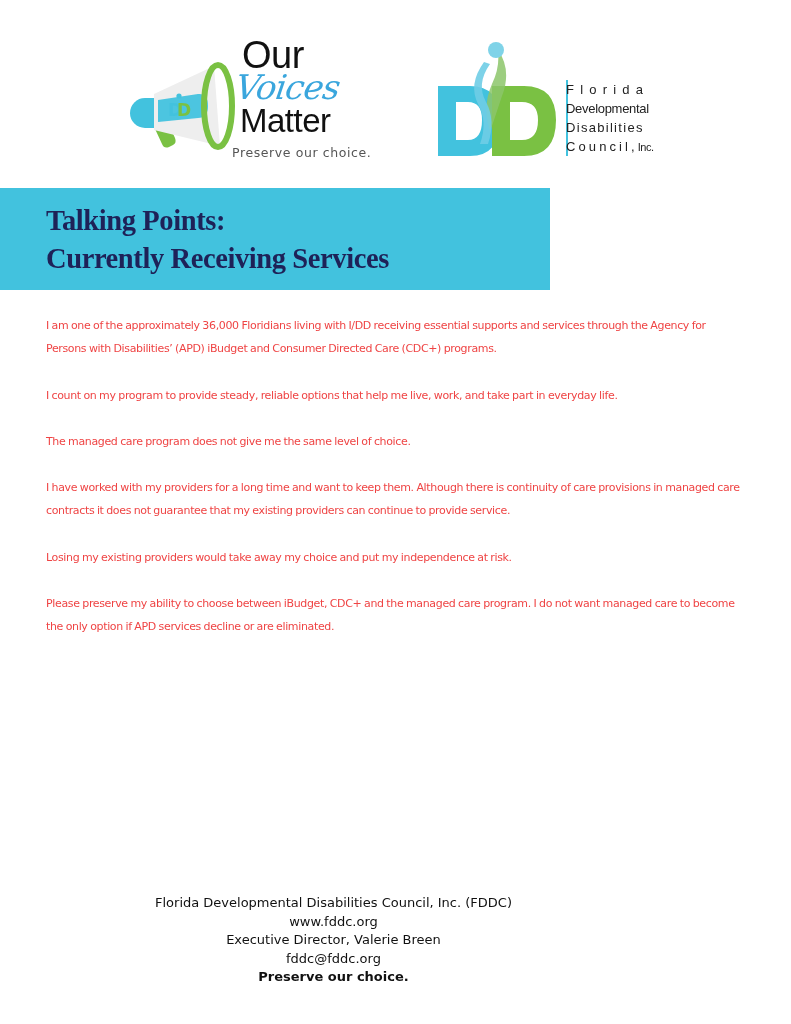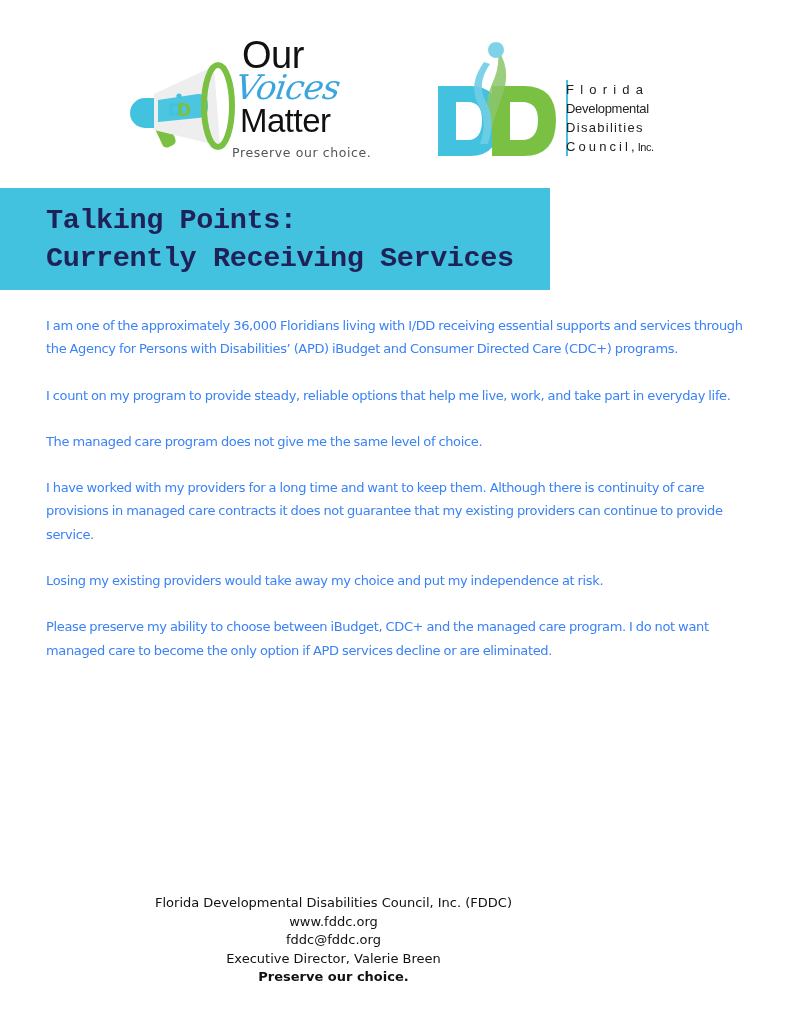--- a/index.html
+++ b/index.html
@@ -116,42 +116,42 @@
       top: 188px;
       width: 550px;
       height: 102px;
       background: #42c2de;
     }
     .banner h1 {
       margin: 0;
       position: absolute;
       left: 46px;
       top: 14px;
-      font-family: Liberation Mono, monospace;
+      font-family: Liberation Serif, serif;
       font-weight: bold;
       font-size: 28.5px;
       line-height: 38px;
       color: #1e2258;
       letter-spacing: -0.4px;
     }
     .banner h1 span { display: block; white-space: nowrap; }
 
     
     .content {
       position: absolute;
       left: 46px;
       top: 314px;
       width: 710px;
     }
     .content p {
       margin: 0 12px 23px 0;
       font-family: "DejaVu Sans", sans-serif;
-      font-size: 13px;
+      font-size: 11px;
       line-height: 23.3px;
-      color: #3b82f6;
+      color: #ef4444;
       letter-spacing: -0.35px;
       word-spacing: -0.5px;
     }
 
     
     .footer {
       position: absolute;
       left: 0;
       top: 894px;
       width: 667px;
@@ -224,16 +224,16 @@
   <p>I count on my program to provide steady, reliable options that help me live, work, and take part in everyday life.</p>
   <p>The managed care program does not give me the same level of choice.</p>
   <p>I have worked with my providers for a long time and want to keep them. Although there is continuity of care provisions in managed care contracts it does not guarantee that my existing providers can continue to provide service.</p>
   <p>Losing my existing providers would take away my choice and put my independence at risk.</p>
   <p>Please preserve my ability to choose between iBudget, CDC+ and the managed care program. I do not want managed care to become the only option if APD services decline or are eliminated.</p>
 </div>
 
 <div class="footer">
   <div>Florida Developmental Disabilities Council, Inc. (FDDC)</div>
   <div>www.fddc.org</div>
+  <div>Executive Director, Valerie Breen</div>
   <div>fddc@fddc.org</div>
-  <div>Executive Director, Valerie Breen</div>
   <div class="bold">Preserve our choice.</div>
 </div>
 
 </body></html>

